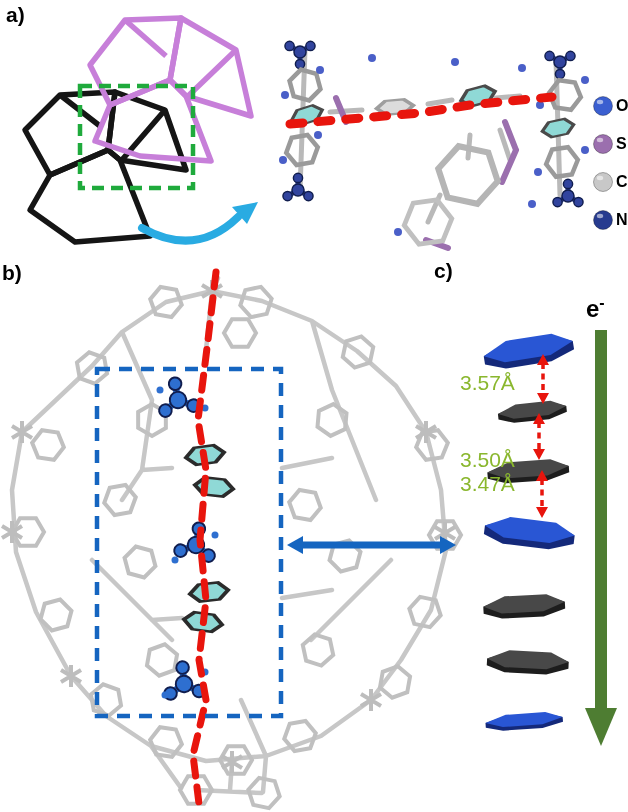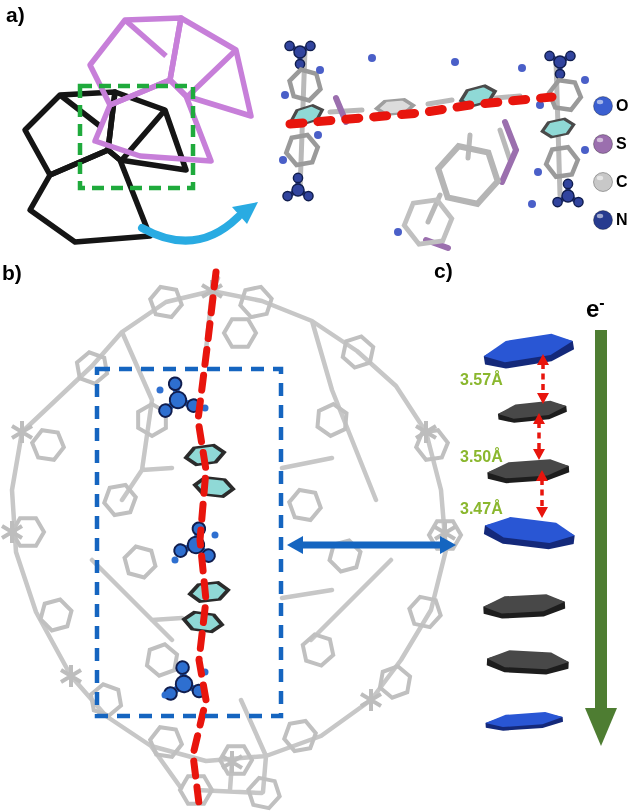--- a/index.html
+++ b/index.html
@@ -2,21 +2,21 @@
 <html style="--green_box: #1faa3c; --cyan_arrow: #29abe2; --red_dash: #e8150d; --blue_box: #1565c0; --distance_text: #8ab72e; --electron_arrow: #4e7d32; --disc_blue: #2956d4; --disc_dark: #484848; --cage_purple: #c77fd9; --cage_black: #151515; --highlight_teal: #8fd9d6;"><head>
 <meta charset="utf-8">
 <style>
   html,body{margin:0;padding:0;background:#ffffff}
   .fig{position:relative;width:628px;height:812px;background:#fff;overflow:hidden;
        font-family:"Liberation Sans",sans-serif}
   .fig svg{position:absolute;left:0;top:0}
   .lbl{position:absolute;font-weight:bold;color:#000;line-height:1}
   .panel-lbl{font-size:21px}
   .legend-lbl{font-size:16px}
-  .dist-label{position:absolute;font-size:16px;font-weight:bold;color:var(--distance_text)}
+  .dist-label{position:absolute;font-size:21px;font-weight:normal;color:var(--distance_text)}
   .e-label{position:absolute;font-size:24px;font-weight:bold;color:#000}
   .e-label sup{font-size:16px;vertical-align:super}
   
   .c-green{stroke:var(--green_box)}
   .c-cyanarrow{stroke:var(--cyan_arrow)} .f-cyanarrow{fill:var(--cyan_arrow)}
   .c-red{stroke:var(--red_dash)} .f-red{fill:var(--red_dash)}
   .c-bluebox{stroke:var(--blue_box)} .f-bluebox{fill:var(--blue_box)}
   .c-purplecage{stroke:var(--cage_purple)}
   .c-blackcage{stroke:var(--cage_black)}
   .f-teal{fill:var(--highlight_teal)}
@@ -242,16 +242,16 @@
   <div class="lbl panel-lbl" style="left:2px;top:262px">b)</div>
   <div class="lbl panel-lbl" style="left:434px;top:260px">c)</div>
 
   <div class="lbl legend-lbl" style="left:616px;top:98px">O</div>
   <div class="lbl legend-lbl" style="left:616px;top:136px">S</div>
   <div class="lbl legend-lbl" style="left:616px;top:174px">C</div>
   <div class="lbl legend-lbl" style="left:616px;top:212px">N</div>
 
   <div class="dist-label" style="left:460px;top:371px">3.57Å</div>
   <div class="dist-label" style="left:460px;top:448px">3.50Å</div>
-  <div class="dist-label" style="left:460px;top:500px">3.47Å</div>
+  <div class="dist-label" style="left:460px;top:472px">3.47Å</div>
 
   <div class="e-label" style="left:586px;top:294px"><span>e</span><sup>-</sup></div>
 </div>
 
 </body></html>

